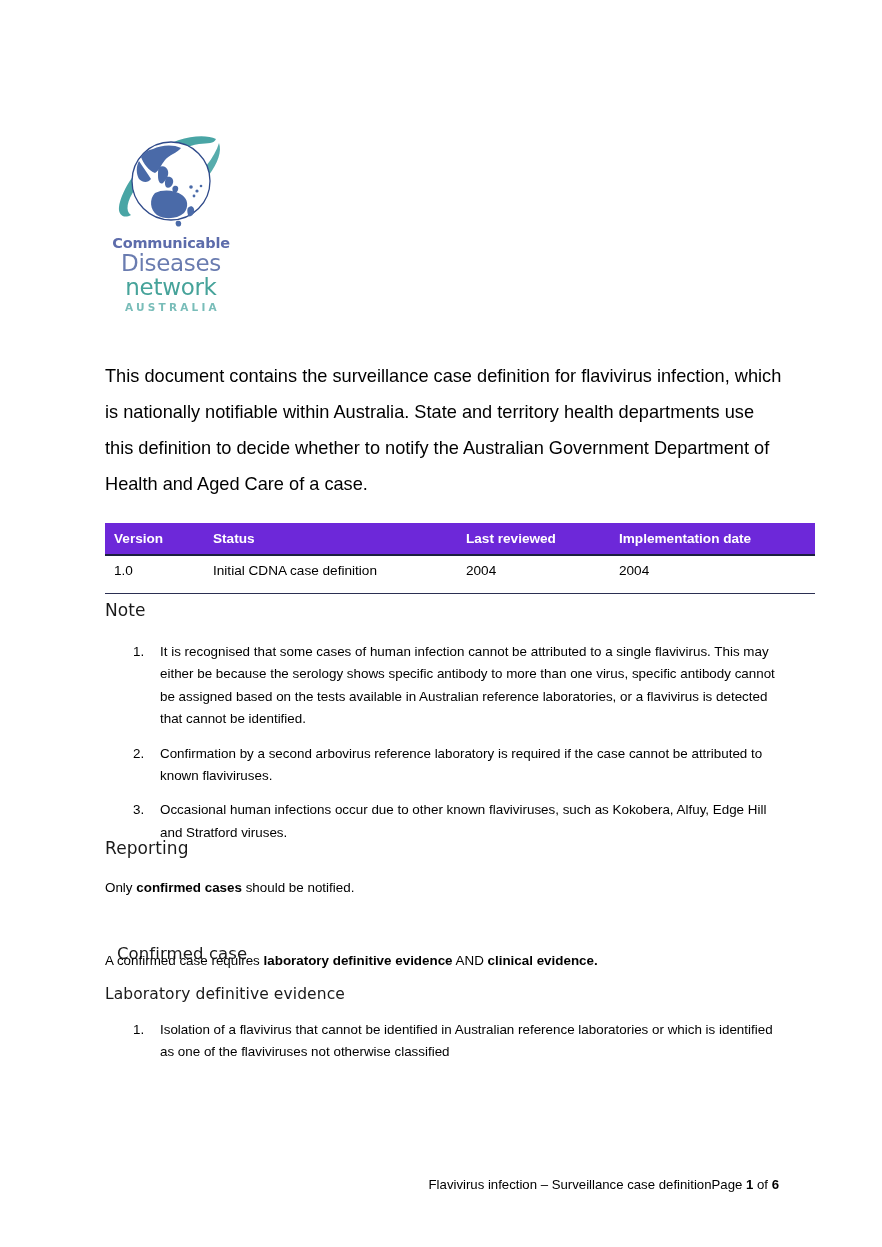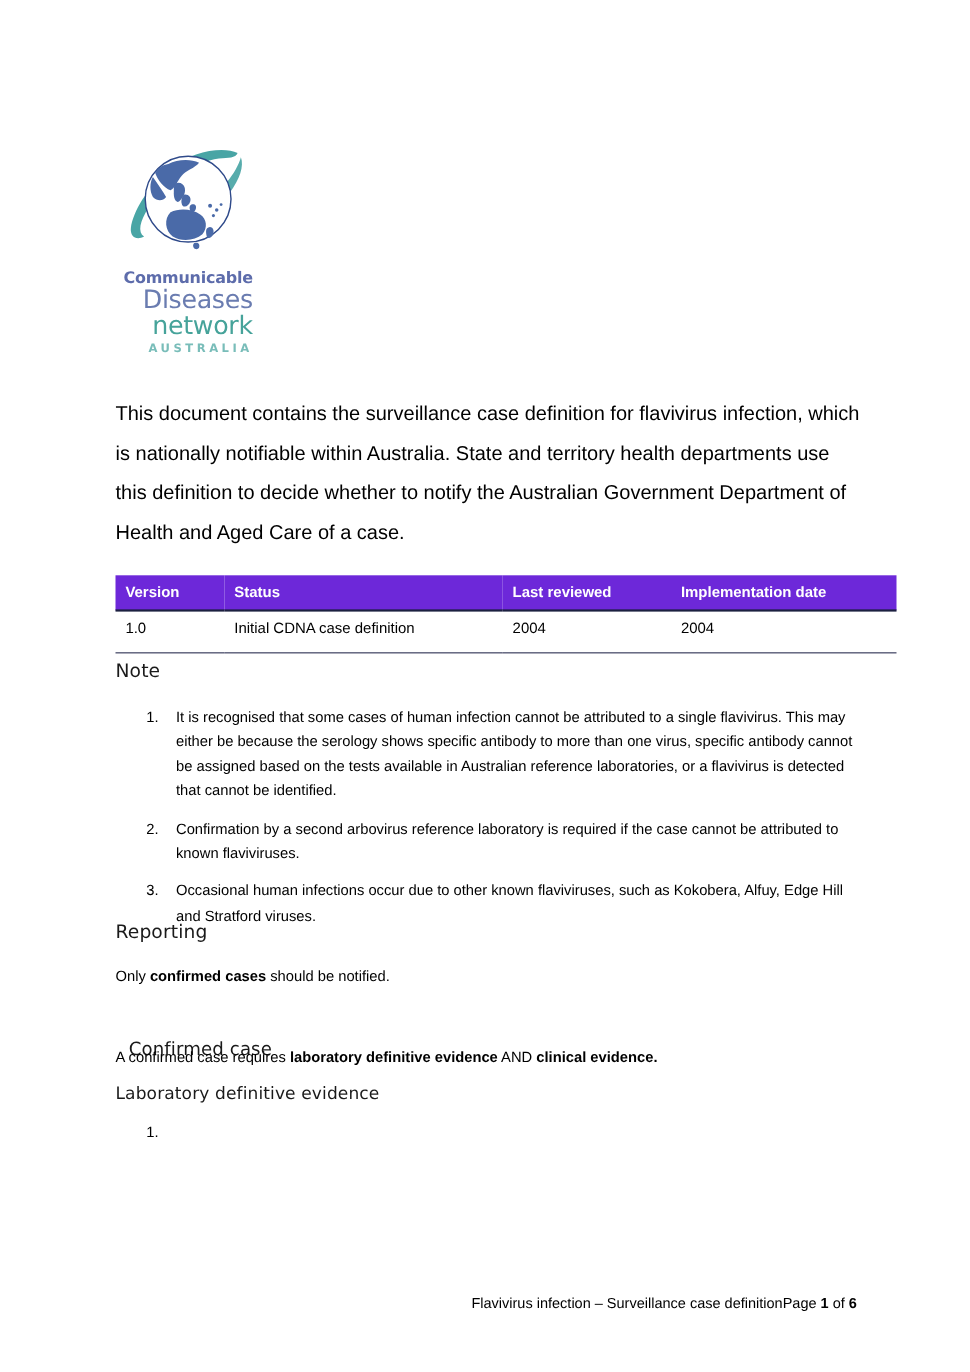--- a/index.html
+++ b/index.html
@@ -40,22 +40,22 @@
     flex-direction: column;
     align-items: center;
     padding-top: 3px;
   }
   .logo-globe {
     width: 112px;
     height: 104px;
     display: block;
   }
   .logo-wordmark {
-    margin-top: 11px;
-    text-align: right;
+    margin-top: 1px;
+    text-align: center;
     line-height: 1;
     font-family: "DejaVu Sans", sans-serif;
   }
   .lw-communicable {
     font-size: 14.5px;
     font-weight: 700;
     color: #5d6cab;
     letter-spacing: -0.2px;
     display: block;
   }
@@ -310,20 +310,21 @@
   <h2 class="section" style="top:838px;">Reporting</h2>
   <p class="body" style="top:877px;"><span>Only </span><b>confirmed cases</b><span> should be notified.</span></p>
 
   <h3 class="subsection" style="top:944px;margin-left:12px;">Confirmed case</h3>
   <p class="body" style="top:950px;"><span>A confirmed case requires </span><b>laboratory definitive evidence</b><span> AND </span><b>clinical evidence.</b></p>
 
   <h3 class="subsection" style="top:985px; font-size:15.5px;">Laboratory definitive evidence</h3>
   <ol class="numlist" style="top:1019px;">
     <li>
       <span class="num">1.</span>
+      <span>Isolation of a flavivirus that cannot be identified in Australian reference laboratories or which is identified as one of the flaviviruses not otherwise classified</span>
     </li>
   </ol>
 
   <div class="footer">
     <div>Flavivirus infection – Surveillance case definition</div>
     <div class="footer-right"><span>Page </span><b>1</b><span> of </span><b>6</b></div>
   </div>
 
 </div>
 

